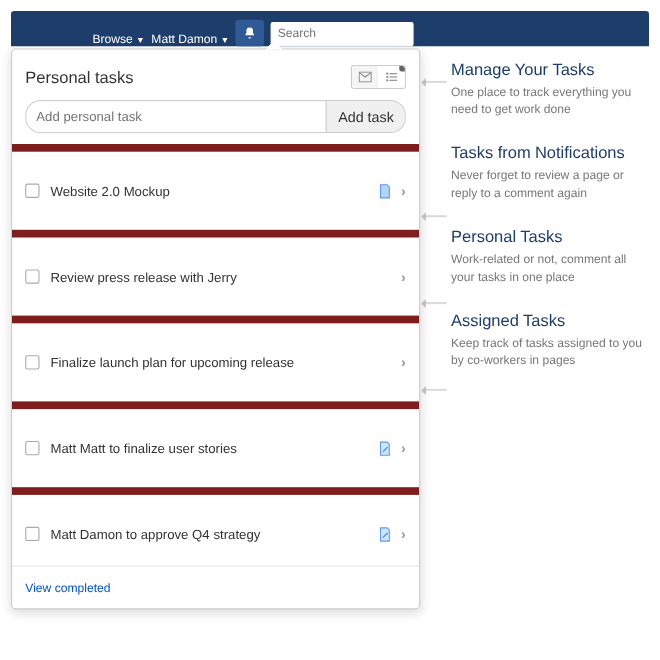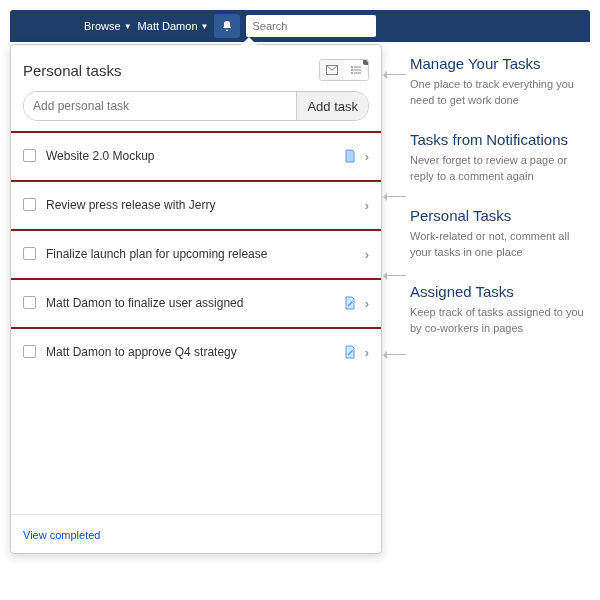--- a/index.html
+++ b/index.html
@@ -1,37 +1,37 @@
 <!DOCTYPE html>
 <html><head>
 <meta charset="utf-8">
 <style>
 *{margin:0;padding:0;box-sizing:border-box;font-family:Arial,Helvetica,sans-serif}
 body{background:#fff;width:600px;height:600px;position:relative;overflow:hidden}
-.nav{background:#1d3d6b;height:32px;display:flex;align-items:center;padding:0 8px;gap:6px;margin:10px 10px 0 10px;border-radius:3px 3px 0 0}
+.nav{background:#1d3d6b;height:32px;display:flex;align-items:flex-end;padding:0 8px;gap:6px;margin:10px 10px 0 10px;border-radius:3px 3px 0 0}
 .nav-spacer{flex:0 0 60px}
 .nav-link{color:#fff;font-size:11px;cursor:pointer;display:flex;align-items:center;gap:3px}
 .nav-link .caret{font-size:8px}
 .bell-btn{background:#2f5a95;width:26px;height:24px;border-radius:3px;display:flex;align-items:center;justify-content:center;cursor:pointer}
 .bell-btn svg{fill:#fff}
 .search-box{background:#fff;height:22px;flex:0 0 130px;border-radius:2px;display:flex;align-items:center;padding:0 6px}
 .search-box input{border:none;outline:none;font-size:11px;width:100%;color:#666}
 .panel{position:absolute;left:10px;top:44px;width:372px;height:510px;background:#fff;border:1px solid #ccc;border-radius:4px;box-shadow:0 3px 10px rgba(0,0,0,0.15);display:flex;flex-direction:column}
 .panel::before{content:"";position:absolute;top:-8px;left:230px;border:8px solid transparent;border-bottom-color:#fff;border-top:none}
 .panel-head{display:flex;align-items:center;justify-content:space-between;padding:14px 12px 10px}
 .panel-title{font-size:15px;color:#333;font-weight:400}
 .view-toggle{display:flex;border:1px solid #ccc;border-radius:3px;overflow:hidden;position:relative}
 .vt-btn{width:24px;height:20px;display:flex;align-items:center;justify-content:center;cursor:pointer;background:#f5f5f5}
 .vt-btn.active{background:#fff}
 .vt-badge{position:absolute;top:-6px;right:-6px;background:#666;color:#fff;font-size:8px;width:11px;height:11px;border-radius:2px;display:flex;align-items:center;justify-content:center}
 .add-row{display:flex;margin:0 12px 10px;border:1px solid #ccc;border-radius:14px;overflow:hidden}
 .add-row input{flex:1;border:none;outline:none;padding:7px 9px;font-size:12px;color:#999}
 .add-btn{background:#f0f0f0;border:none;border-left:1px solid #ccc;padding:0 10px;font-size:13px;color:#333;cursor:pointer}
 .task-list{flex:1;overflow:auto}
-.task{display:flex;padding:16px 12px;border-top:2px solid #7f1d1d;cursor:pointer}
+.task{display:flex;align-items:center;padding:28px 12px;border-top:7px solid #7f1d1d;cursor:pointer}
 .chk{width:13px;height:13px;border:1px solid #aaa;border-radius:2px;background:#fff;margin-right:10px;flex-shrink:0}
 .task-text{flex:1;font-size:12px;color:#333}
 .task-ico{width:14px;height:14px;margin-right:8px;flex-shrink:0}
 .chev{color:#999;font-size:13px;font-weight:bold}
 .panel-foot{border-top:1px solid #e5e5e5;padding:10px 12px}
 .foot-link{color:#0052cc;font-size:11px;cursor:pointer}
 .callouts{position:absolute;left:410px;top:55px;width:180px}
 .callout{margin-bottom:22px}
 .co-title{font-family:Georgia,serif;font-size:15px;color:#1d3d6b;margin-bottom:4px}
 .co-title .bold{font-weight:400}
@@ -105,21 +105,21 @@
         <div class="task-text">Review press release with Jerry</div>
         <div class="chev">›</div>
       </div>
       <div class="task">
         <div class="chk"></div>
         <div class="task-text">Finalize launch plan for upcoming release</div>
         <div class="chev">›</div>
       </div>
       <div class="task">
         <div class="chk"></div>
-        <div class="task-text">Matt Damon to finalize user assigned</div>
+        <div class="task-text">Matt Matt to finalize user stories</div>
         <svg class="task-ico edit-ico" viewBox="0 0 14 14">
           <path d="M3 1h6l2 2v10H3z" stroke-width="1"></path>
           <path d="M5 9l4-4 1 1-4 4-1 .5z" fill="#5e9ae8" stroke="none"></path>
         </svg>
         <div class="chev">›</div>
       </div>
       <div class="task">
         <div class="chk"></div>
         <div class="task-text">Matt Damon to approve Q4 strategy</div>
         <svg class="task-ico edit-ico" viewBox="0 0 14 14">

